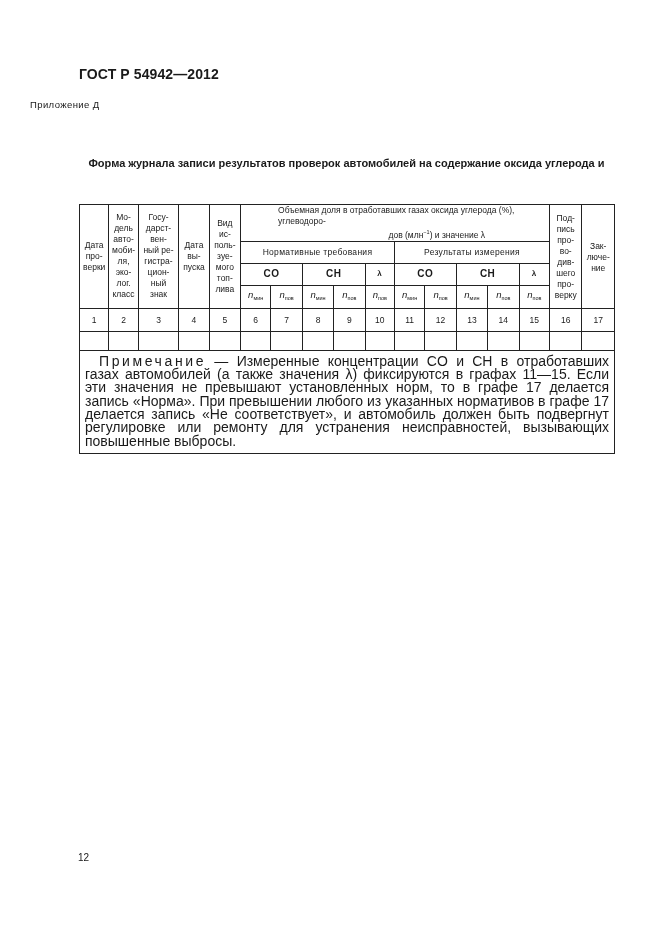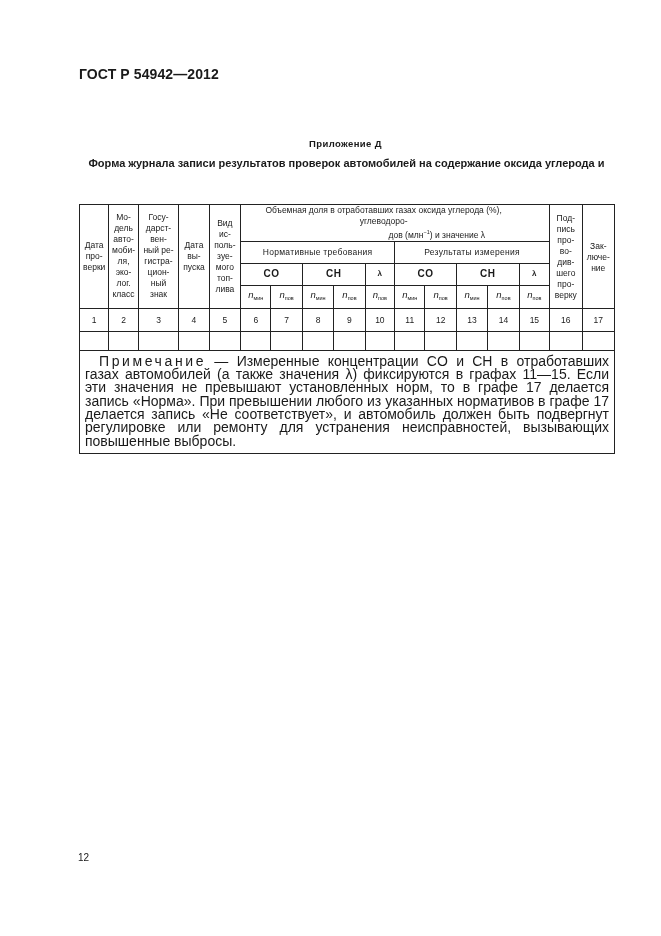--- a/index.html
+++ b/index.html
@@ -1,19 +1,19 @@
 <!DOCTYPE html>
 <html><head>
 <meta charset="utf-8">
 <style>
   html, body { margin: 0; padding: 0; background: #ffffff; }
   body { width: 661px; height: 936px; position: relative; overflow: hidden;
          font-family: "Liberation Sans", "DejaVu Sans", sans-serif; color: #1a1a1a; }
   .gost { position: absolute; left: 79px; top: 66px; font-size: 14px; font-weight: bold; letter-spacing: 0.1px; }
-  .appendix { position: absolute; left: 0; width: 661px; top: 98px; text-align: center; font-size: 9.5px; font-weight: bold; line-height: 14px; letter-spacing: 0.4px; margin-top: 39px; }
+  .appendix { position: absolute; left: 0; width: 661px; top: 98px; font-size: 9.5px; font-weight: normal; line-height: 14px; letter-spacing: 0.4px; }
   .appendix div { padding-left: 30px; }
   .title { position: absolute; left: 79px; width: 535px; top: 155px; text-align: center; font-size: 11px; font-weight: bold; line-height: 16px; }
   table.journal { position: absolute; left: 79px; top: 204px; width: 536px; border-collapse: collapse; table-layout: fixed; font-size: 8px; line-height: 10.4px; }
   table.journal td { border: 1px solid #222; text-align: center; vertical-align: middle; padding: 0 1px; }
   .vtop { vertical-align: top !important; padding-top: 8px !important; }
   td.sub { font-style: italic; font-size: 9.5px; height: 22px; }
   td.sub sub { font-style: normal; font-size: 5.5px; vertical-align: -2px; }
   .row-nums td { height: 22px; font-size: 8.5px; }
   .row-empty td { height: 18px; border-top: 2.5px solid #111; }
   .h-group { height: 34px; font-size: 8.5px; line-height: 11px; }
@@ -58,21 +58,21 @@
       <col style="width:32px">
   </colgroup>
   <tbody>
       <tr class="h-group">
     <td rowspan="4"><span class="ml"><div>Дата</div><div>про-</div><div>верки</div></span></td>
     <td rowspan="4"><span class="ml"><div>Мо-</div><div>дель</div><div>авто-</div><div>моби-</div><div>ля,</div><div>эко-</div><div>лог.</div><div>класс</div></span></td>
     <td rowspan="4"><span class="ml"><div>Госу-</div><div>дарст-</div><div>вен-</div><div>ный ре-</div><div>гистра-</div><div>цион-</div><div>ный</div><div>знак</div></span></td>
     <td rowspan="4"><span class="ml"><div>Дата</div><div>вы-</div><div>пуска</div></span></td>
     <td rowspan="4"><span class="ml"><div>Вид</div><div>ис-</div><div>поль-</div><div>зуе-</div><div>мого</div><div>топ-</div><div>лива</div></span></td>
     <td colspan="10" style="text-align:right;padding-right:24px;">
-      <div style="text-align:center;">Объемная доля в отработавших газах оксида углерода (%), углеводоро-</div>
+      <div style="text-align:left;padding-left:36px;">Объемная доля в отработавших газах оксида углерода (%), углеводоро-</div>
       <div style="padding-right:40px;text-align:right;">
         <span>дов (млн</span><sup style="font-size:5.5px;">−1</sup><span>) и значение λ</span>
       </div>
     </td>
     <td rowspan="4" class="vtop"><span class="ml"><div>Под-</div><div>пись</div><div>про-</div><div>во-</div><div>див-</div><div>шего</div><div>про-</div><div>верку</div></span></td>
     <td rowspan="4" class="vtop" style="padding-top:36px !important;"><span class="ml"><div>Зак-</div><div>люче-</div><div>ние</div></span></td>
   </tr>
   <tr class="h-sub1">
     <td colspan="5">Нормативные требования</td>
     <td colspan="5">Результаты измерения</td>

